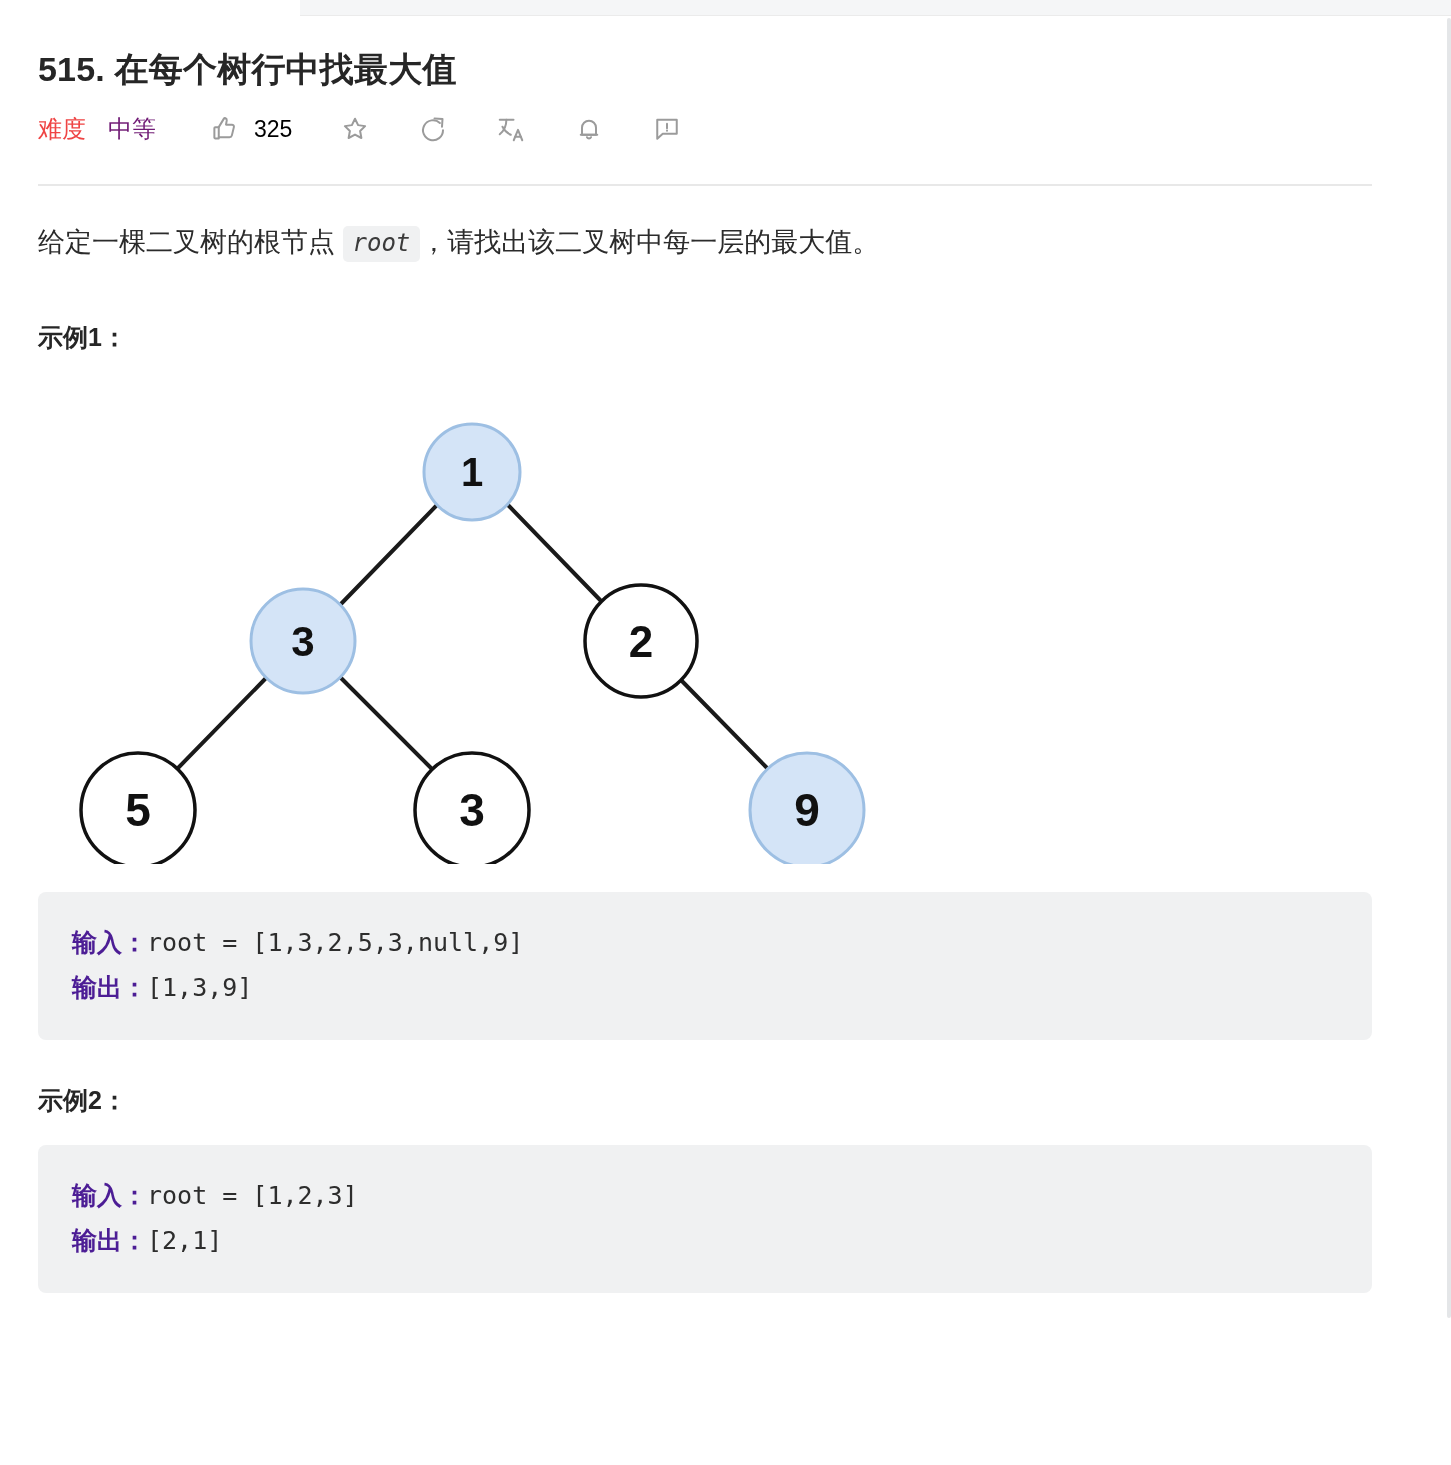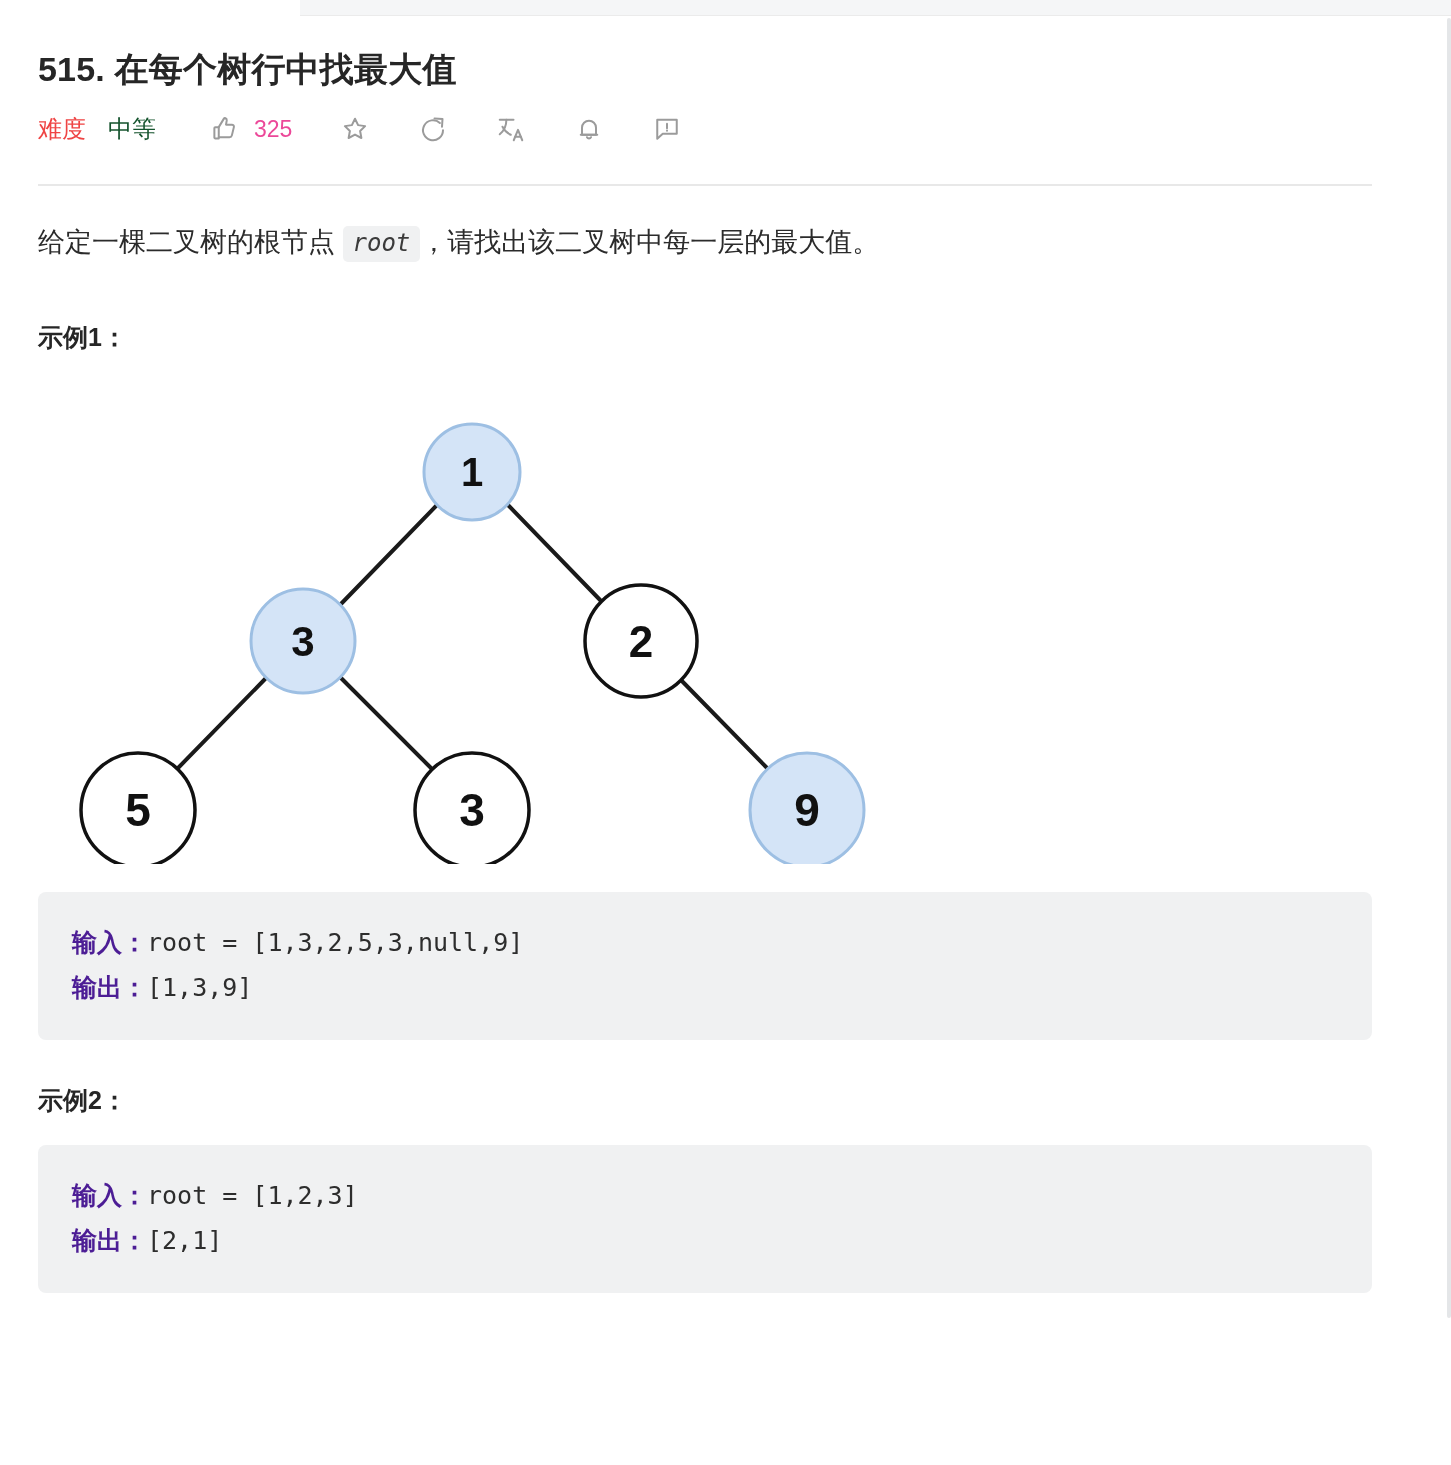--- a/index.html
+++ b/index.html
@@ -71,21 +71,21 @@
   .icon-btn {
     display: flex;
     align-items: center;
     margin-right: 48px;
     cursor: pointer;
     color: #9b9b9b;
   }
   .icon-btn svg { display: block; }
   .like-count {
     font-size: 23px;
-    color: #ec4899;
+    color: #000000;
     margin-left: 14px;
   }
   #divider {
     margin-top: 38px;
     height: 2px;
     background: #e8e8e8;
   }
 
   
   #description {
@@ -146,21 +146,21 @@
 
 <div id="top-strip"></div>
 <div id="scrollbar"></div>
 
 <div id="content">
 
   <h1 id="problem-title">515. 在每个树行中找最大值</h1>
 
   <div id="meta-row">
     <span class="meta-label">难度</span>
-    <span class="meta-difficulty" style="color:#14532d;">中等</span>
+    <span class="meta-difficulty" style="color:#701a75;">中等</span>
 
     <div class="icon-btn">
       <span>
         <svg width="30" height="30" viewBox="0 0 24 24" fill="none" stroke="#9b9b9b" stroke-width="1.6" stroke-linecap="round" stroke-linejoin="round">
           <path d="M7 10.5v9H4.2a.7.7 0 0 1-.7-.7v-7.6a.7.7 0 0 1 .7-.7H7z"></path>
           <path d="M7 10.5l4-6.6c.3-.5.9-.7 1.4-.5.7.3 1.1 1 1 1.7l-.6 3.4h4.7c1.1 0 1.9 1 1.6 2l-1.6 6.6c-.2.9-1 1.4-1.9 1.4H7"></path>
         </svg>
       </span>
       <span class="like-count">325</span>
     </div>

